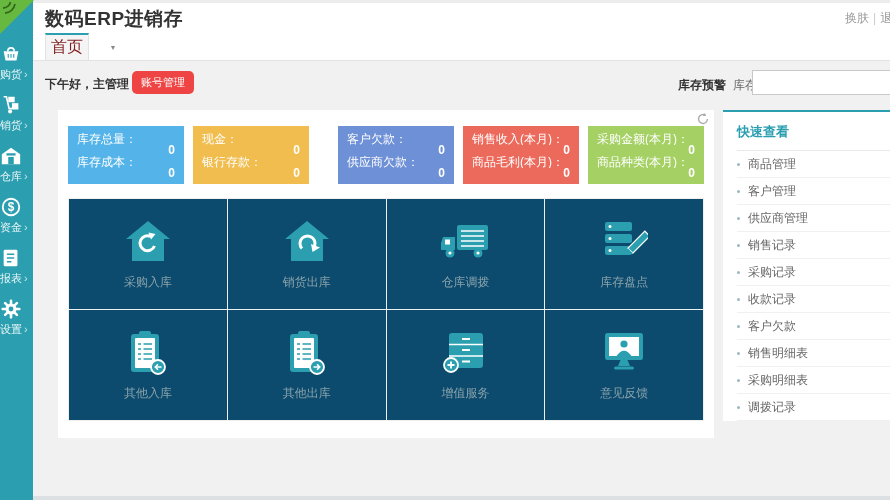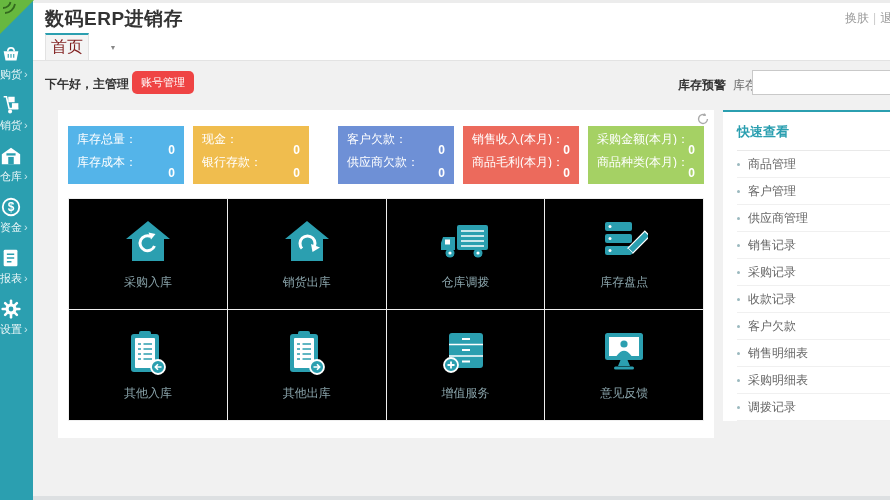--- a/index.html
+++ b/index.html
@@ -32,21 +32,21 @@
   .stock-query{position:absolute;left:700px;top:16px;font-size:12px;color:#666;cursor:pointer}
   .stock-input{position:absolute;left:719px;top:9px;width:160px;height:23px;background:#fff;border:1px solid #c9c9c9;font-size:12px;padding:0 5px}
   
   .panel{position:absolute;left:25px;top:49px;width:656px;height:328px;background:#fff}
   .refresh{position:absolute;top:3px;right:5px;cursor:pointer;line-height:0}
   .cards{display:flex;gap:9px;padding:16px 10px 0}
   .card{flex:1;height:58px;box-sizing:border-box;padding:7px 9px;color:#fff}
   .card .lbl{font-size:12px;line-height:12px;white-space:nowrap;overflow:hidden}
   .card .val{font-size:12px;font-weight:bold;text-align:right;line-height:11px}
   .grid{margin:14px 10px 0;display:grid;grid-template-columns:repeat(4,1fr);border-top:1px solid #efefef;border-left:1px solid #efefef}
-  .cell{height:110px;border-right:1px solid #efefef;border-bottom:1px solid #efefef;display:flex;flex-direction:column;align-items:center;justify-content:center;cursor:pointer;background:#000000}
+  .cell{height:110px;border-right:1px solid #efefef;border-bottom:1px solid #efefef;display:flex;flex-direction:column;align-items:center;justify-content:center;cursor:pointer;background:#0c4a6e}
   .sc-icon{height:48px;display:flex;align-items:center;justify-content:center}
   .sc-label{margin-top:9px;font-size:12px;color:#8aa4ab}
   
   .qv{position:absolute;left:690px;top:49px;width:185px;background:#fff;border-top:2px solid #2b9fb0;padding:0 14px;box-sizing:border-box}
   .qv-title{font-size:13px;font-weight:bold;color:#2b9fb0;padding:11px 0 9px;border-bottom:1px solid #e9e9e9}
   .qv-item{display:flex;align-items:center;gap:8px;font-size:12px;color:#666;height:26px;border-bottom:1px solid #f0f0f0;cursor:pointer}
   .dot{width:3px;height:3px;border-radius:50%;background:#9bb9bf;flex:none}
   .hscroll{position:absolute;left:33px;bottom:0;width:857px;height:4px;background:#dde0e2;z-index:8}
 </style>
 </head>

